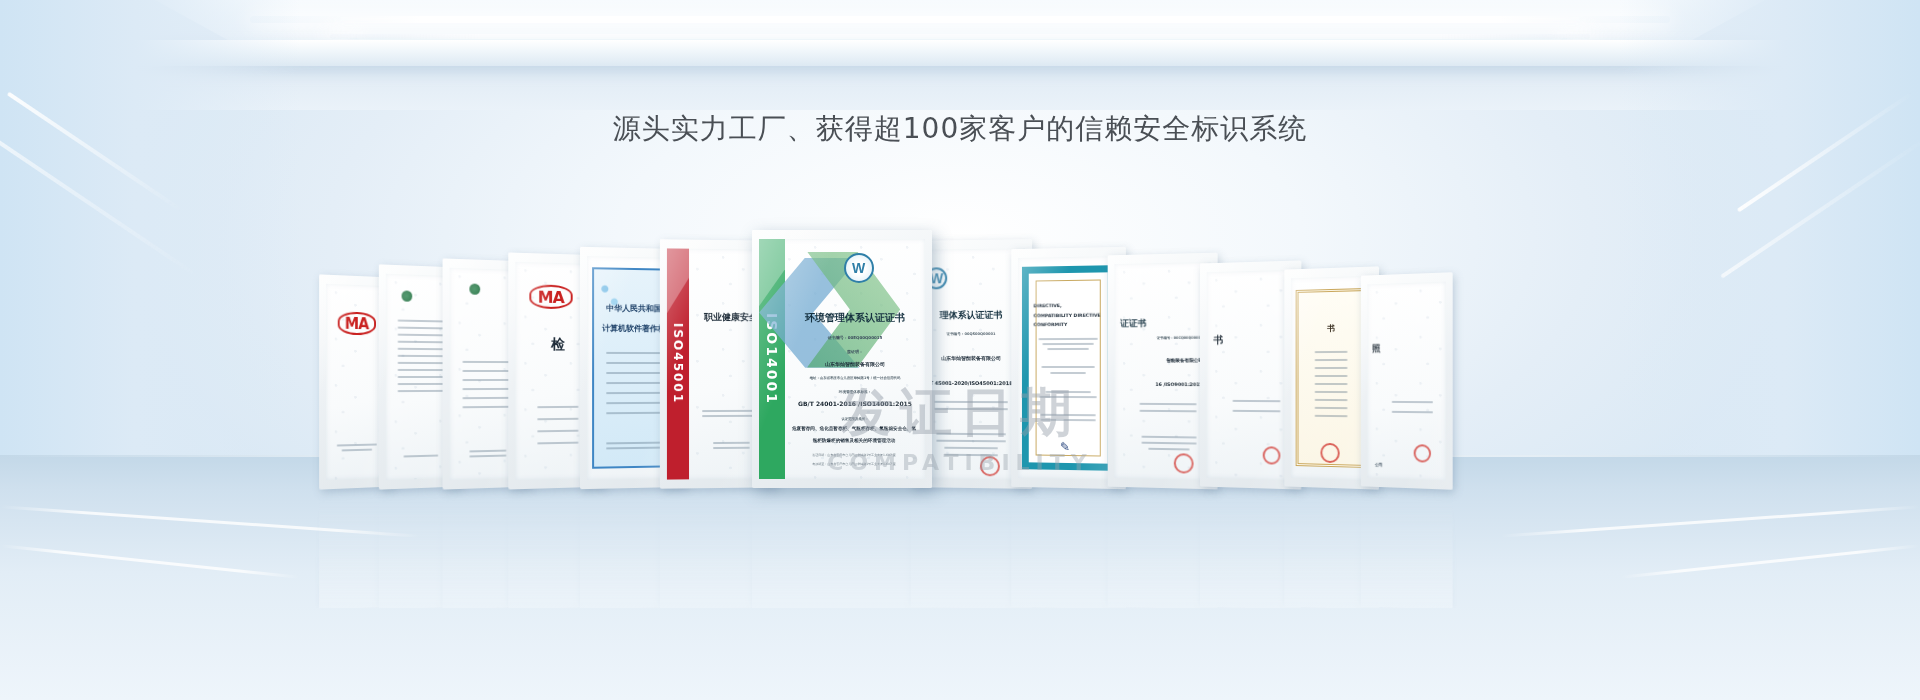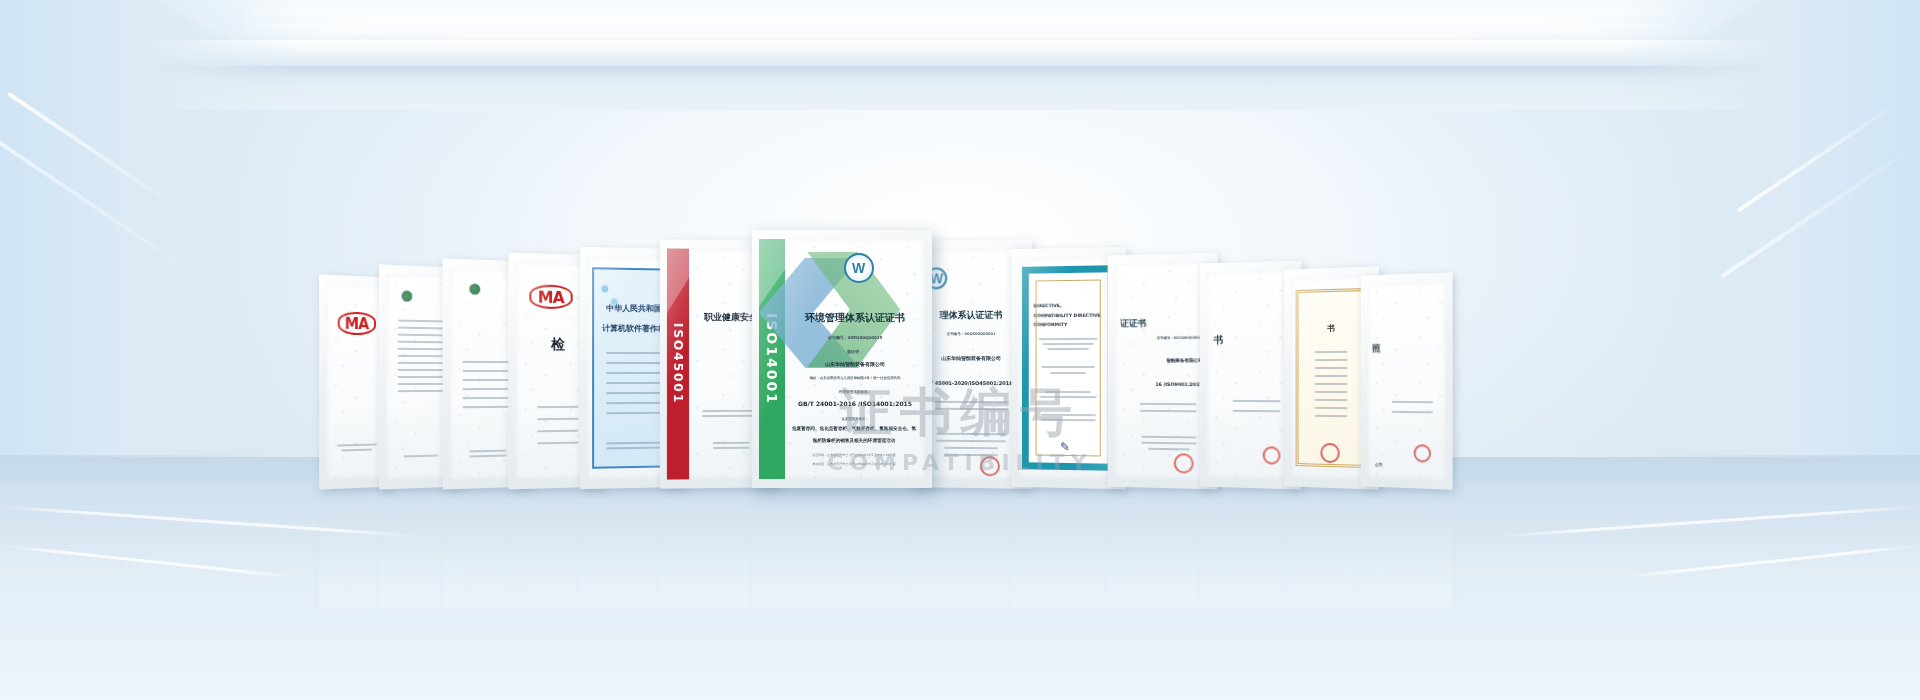--- a/index.html
+++ b/index.html
@@ -265,20 +265,21 @@
   <div class="ray ray-r2"></div>
 
   <div class="floor"></div>
   <div class="floor-line fl5"></div>
   <div class="floor-line fl1"></div>
   <div class="floor-line fl2"></div>
   <div class="floor-line fl3"></div>
   <div class="floor-line fl4"></div>
 
   <div class="head">
+    <div class="subtitle">源头实力工厂、获得超100家客户的信赖安全标识系统</div>
   </div>
 
   <div class="reflections" id="reflections">
       <div class="rfl" style="left: 18px; width: 78px; height: 115px; transform: perspective(760px) rotateY(17deg);"></div>
       <div class="rfl" style="left: 78px; width: 86px; height: 115px; transform: perspective(760px) rotateY(15deg);"></div>
       <div class="rfl" style="left: 142px; width: 92px; height: 115px; transform: perspective(760px) rotateY(13deg);"></div>
       <div class="rfl" style="left: 208px; width: 100px; height: 115px; transform: perspective(760px) rotateY(11deg);"></div>
       <div class="rfl" style="left: 280px; width: 108px; height: 115px; transform: perspective(760px) rotateY(8deg);"></div>
       <div class="rfl" style="left: 360px; width: 118px; height: 115px; transform: perspective(900px) rotateY(5deg);"></div>
       <div class="rfl" style="left: 452px; width: 180px; height: 115px; transform: perspective(1200px) rotateY(0deg);"></div>
@@ -540,17 +541,17 @@
             <i class="m"></i>
         </div>
         <div class="seal" style="left:60%; top:82%; width:18px; height:18px;"></div>
         <div class="ctext" style="top:92%; left:10%; font-size:4px; color:#3b4d5c; text-align:left;">公司</div>
       </div>
     </div>
 
   </div>
 
   <div class="watermark">
-    <div class="wm-cn">证书编号</div>
+    <div class="wm-cn">发证日期</div>
     <div class="wm-en">COMPATIBILITY</div>
   </div>
 
 </div>
 
 </body></html>

